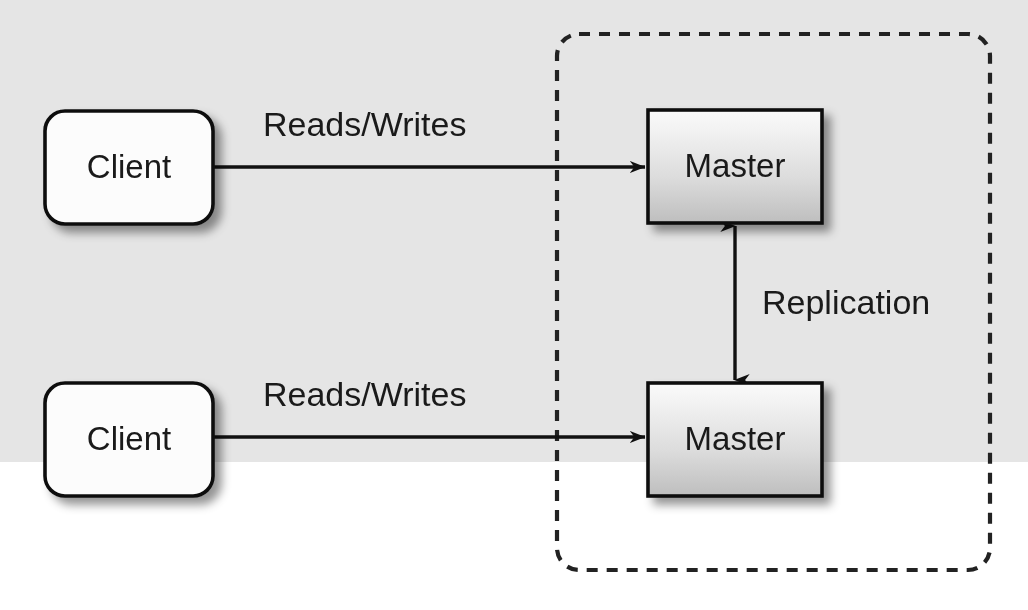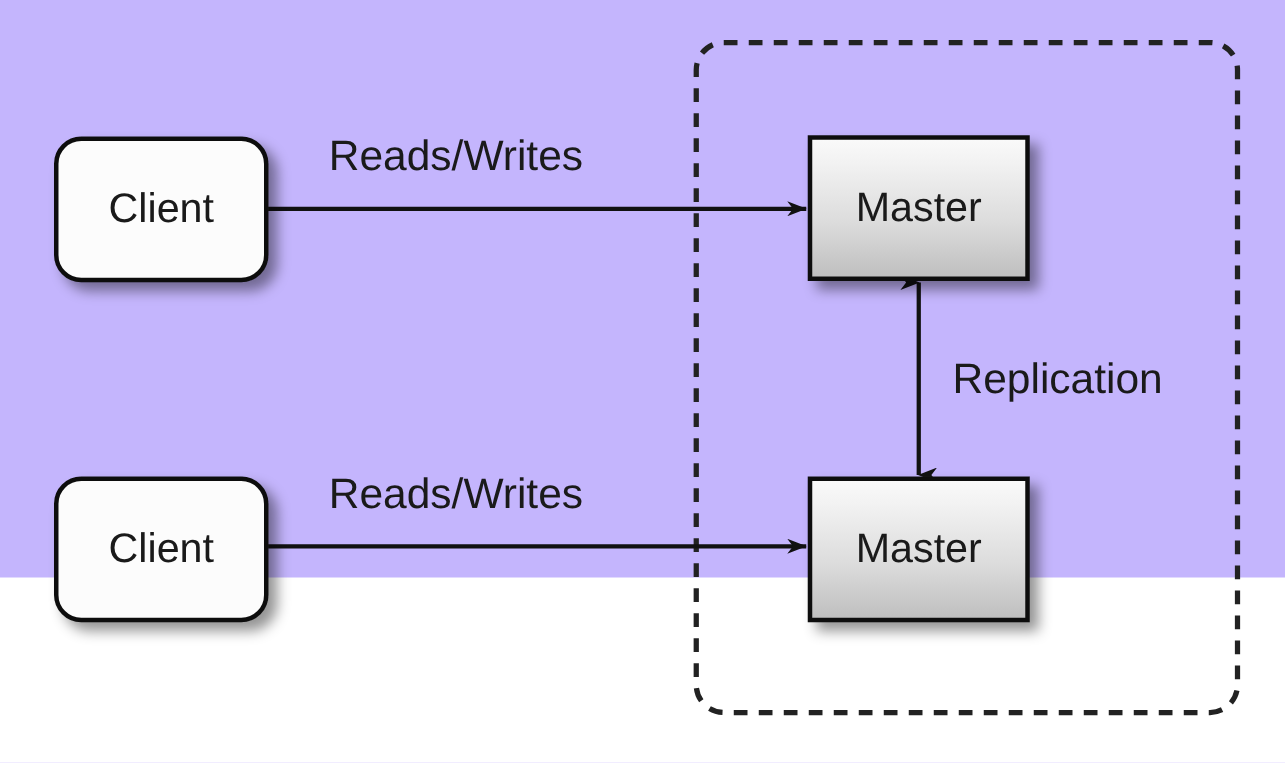--- a/index.html
+++ b/index.html
@@ -10,21 +10,21 @@
   body {
     width: 1028px;
     height: 610px;
     font-family: "Liberation Sans", sans-serif;
     overflow: hidden;
   }
   #diagram-root {
     position: relative;
     width: 1028px;
     height: 462px;
-    background: #c4b5fd;
+    background: #e5e5e5;
   }
   svg.canvas {
     position: absolute;
     top: 0;
     left: 0;
     width: 1028px;
     height: 610px;
     display: block;
   }
   .node-label {

